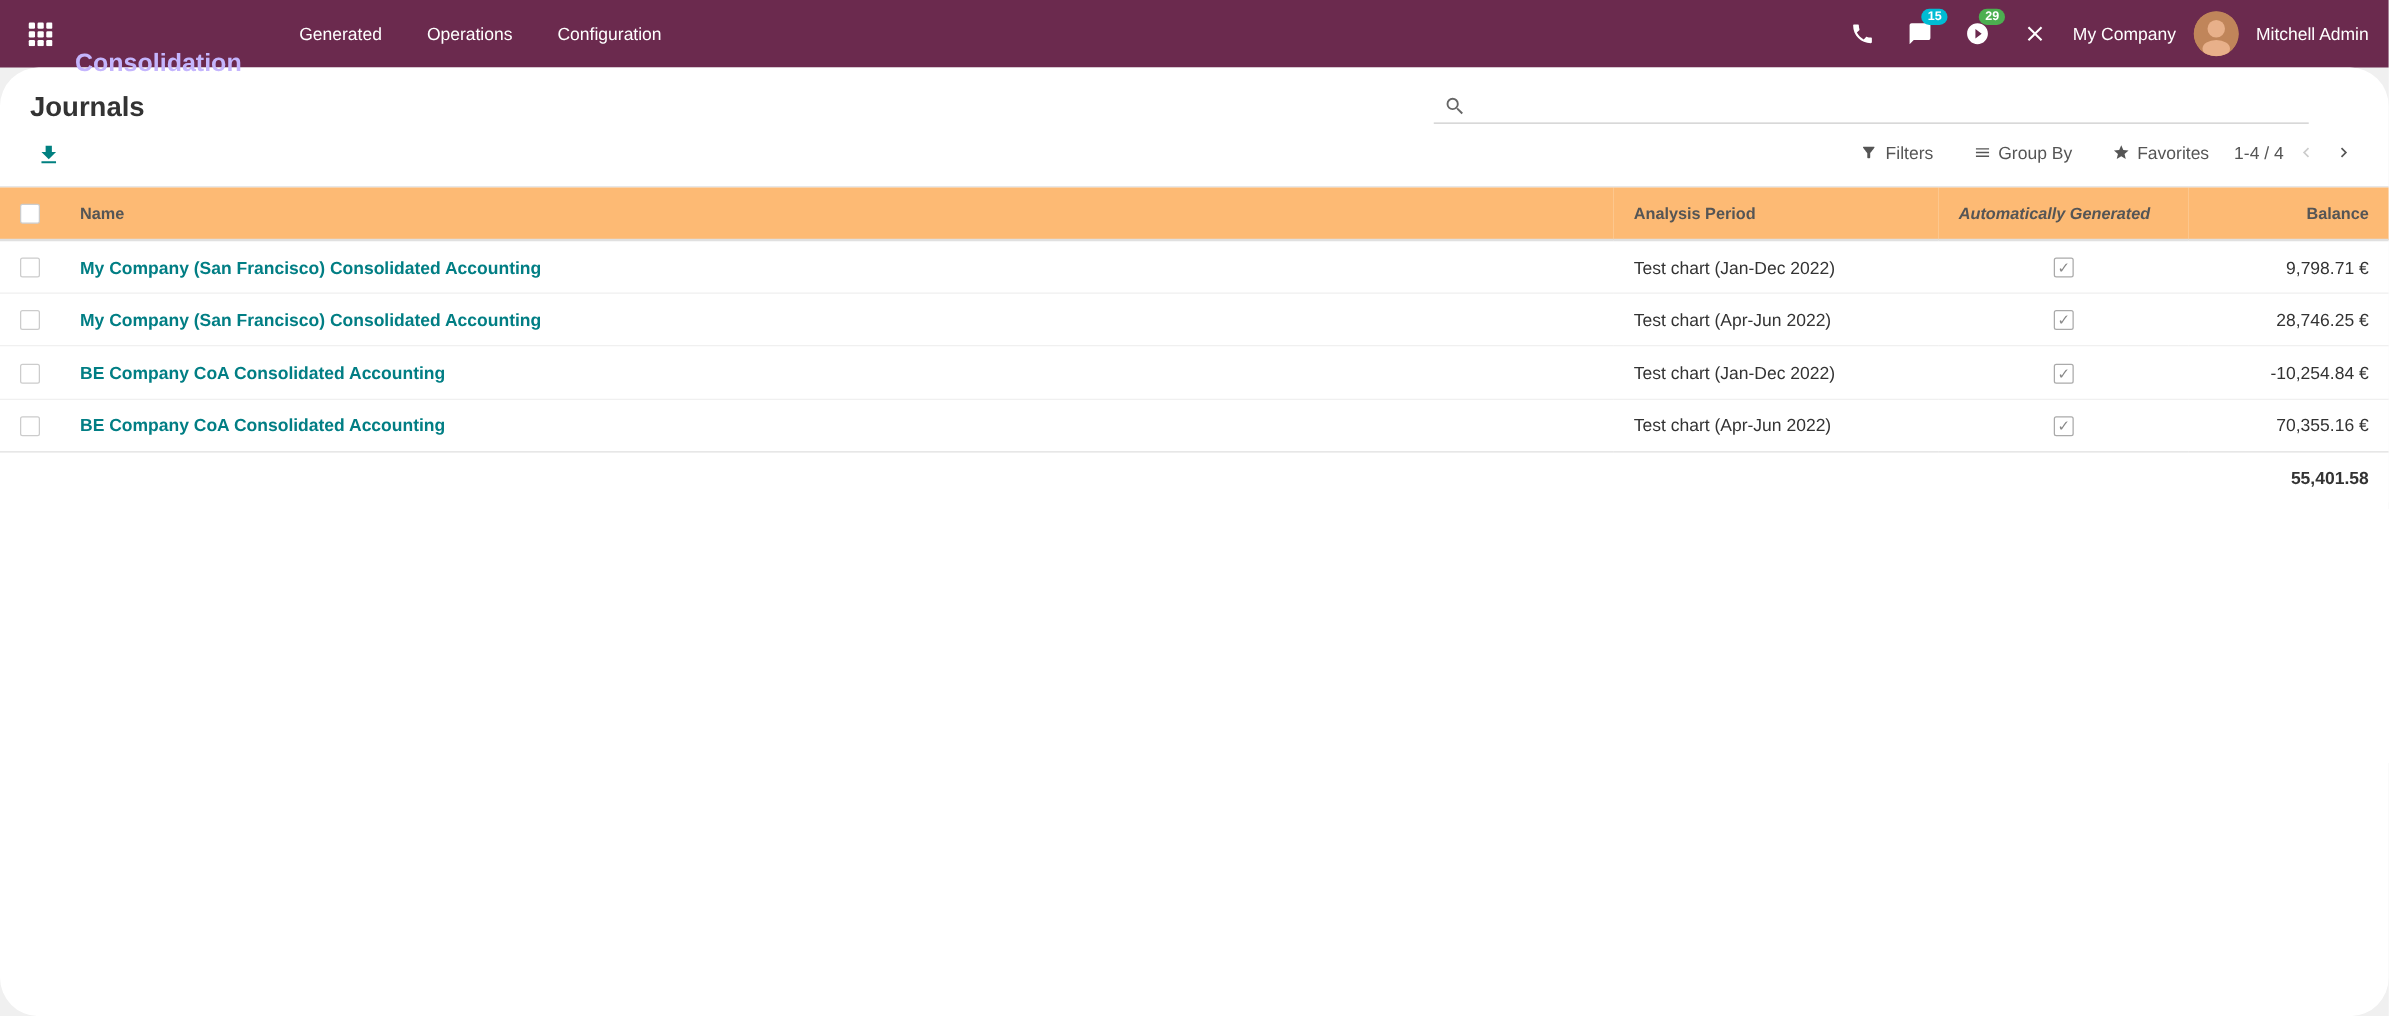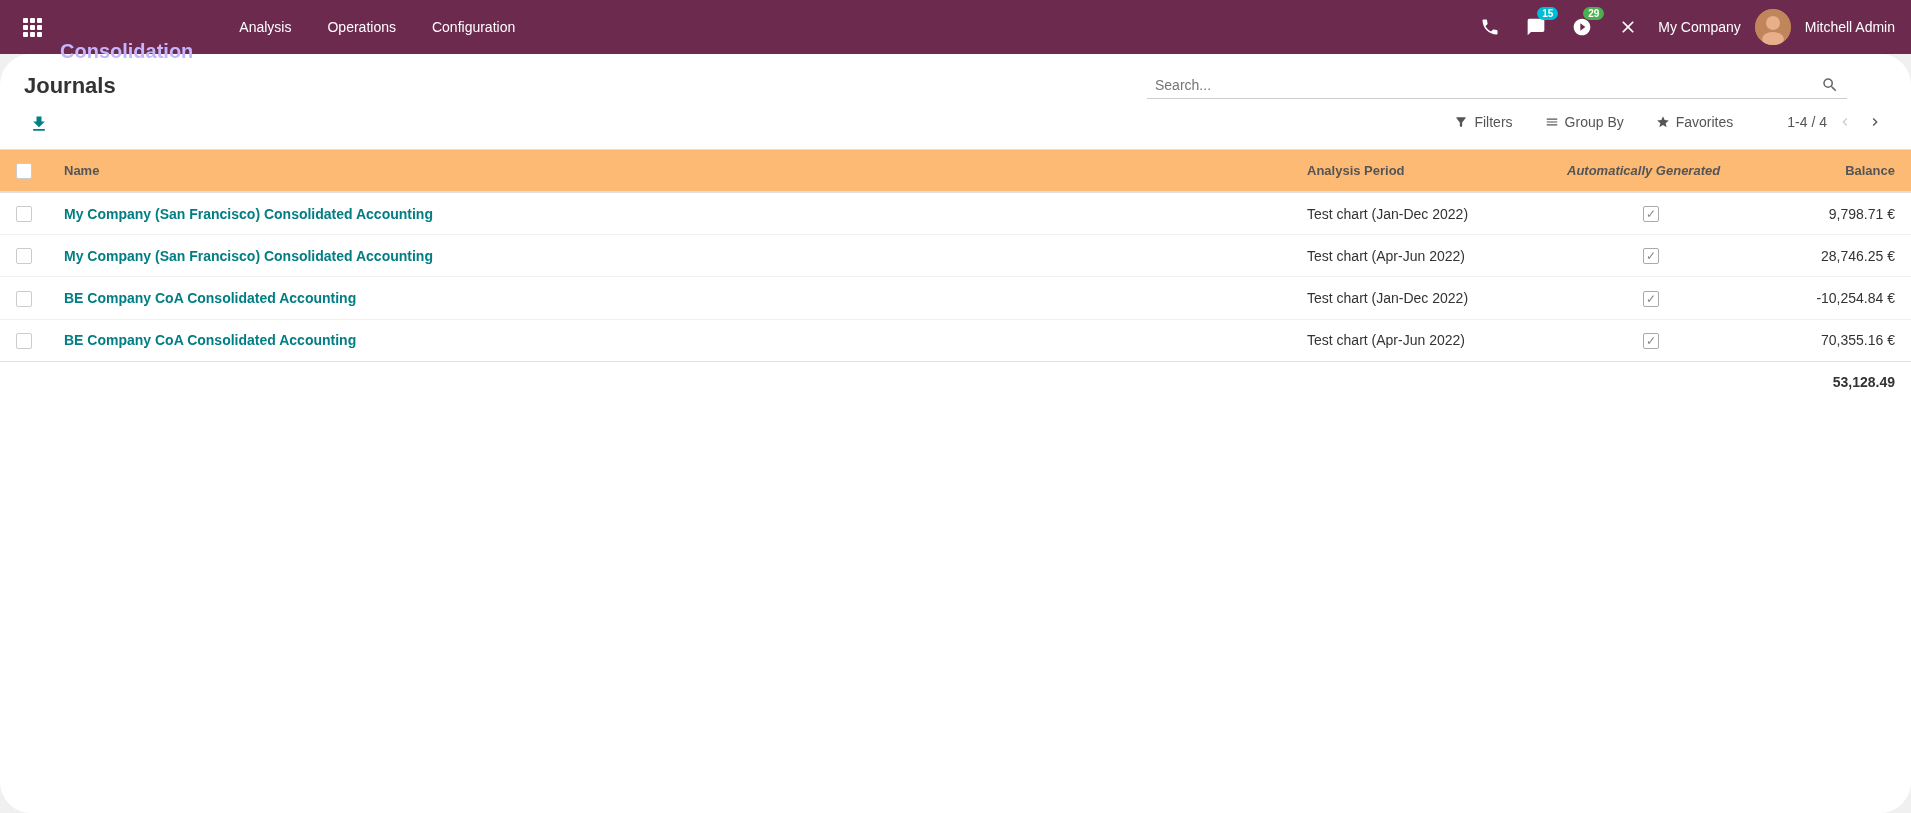--- a/index.html
+++ b/index.html
@@ -99,21 +99,21 @@
     .toolbar-btn {
       display: flex; align-items: center; gap: 6px;
       padding: 5px 12px; border-radius: 4px; cursor: pointer;
       color: #555; font-size: 14px; border: none; background: transparent;
     }
     .download-btn {
       color: #008080; cursor: pointer; padding: 5px;
       display: flex; align-items: center;
     }
     .pagination {
-      display: flex; align-items: center; gap: 6px; color: #555; font-size: 14px; margin-left: 34px;
+      display: flex; align-items: center; gap: 6px; color: #555; font-size: 14px;
     }
     .pagination-arrow {
       cursor: pointer; color: #555; width: 24px; height: 24px;
       display: flex; align-items: center; justify-content: center;
       border-radius: 4px;
     }
     .pagination-arrow.disabled { color: #ccc; cursor: default; }
 
     
     .table-wrap { padding: 0; }
@@ -176,21 +176,21 @@
       <rect x="1" y="8" width="5" height="5" rx="1"></rect>
       <rect x="8" y="8" width="5" height="5" rx="1"></rect>
       <rect x="15" y="8" width="5" height="5" rx="1"></rect>
       <rect x="1" y="15" width="5" height="5" rx="1"></rect>
       <rect x="8" y="15" width="5" height="5" rx="1"></rect>
       <rect x="15" y="15" width="5" height="5" rx="1"></rect>
     </svg>
   </div>
   <div class="topnav-app-title">Consolidation</div>
   <div class="topnav-menu">
-    <div class="topnav-menu-item">Analysis</div>
+    <div class="topnav-menu-item">Generated</div>
     <div class="topnav-menu-item">Operations</div>
     <div class="topnav-menu-item">Configuration</div>
   </div>
   <div class="topnav-right">
 
     <div class="topnav-icon-btn">
       <svg width="20" height="20" viewBox="0 0 24 24" fill="white">
         <path d="M6.6 10.8c1.4 2.8 3.8 5.1 6.6 6.6l2.2-2.2c.3-.3.7-.4 1-.2 1.1.4 2.3.6 3.6.6.6 0 1 .4 1 1V20c0 .6-.4 1-1 1-9.4 0-17-7.6-17-17 0-.6.4-1 1-1h3.5c.6 0 1 .4 1 1 0 1.3.2 2.5.6 3.6.1.3 0 .7-.2 1L6.6 10.8z"></path>
       </svg>
     </div>
@@ -224,21 +224,20 @@
     </div>
     <div class="topnav-user">Mitchell Admin</div>
   </div>
 </nav>
 
 <div class="main-content">
 
   <div class="page-header">
     <div class="page-title">Journals</div>
     <div class="search-bar">
-      <input class="search-input" type="text" placeholder="Search..." style="">
       <div class="search-icon-btn">
         <svg width="18" height="18" viewBox="0 0 24 24" fill="#666">
           <path d="M15.5 14h-.79l-.28-.27A6.471 6.471 0 0 0 16 9.5 6.5 6.5 0 1 0 9.5 16c1.61 0 3.09-.59 4.23-1.57l.27.28v.79l5 4.99L20.49 19l-4.99-5zm-6 0C7.01 14 5 11.99 5 9.5S7.01 5 9.5 5 14 7.01 14 9.5 11.99 14 9.5 14z"></path>
         </svg>
       </div>
     </div>
   </div>
 
   <div class="toolbar">
     <div class="toolbar-left">
@@ -330,19 +329,19 @@
             <td>Test chart (Apr-Jun 2022)</td>
             <td class="col-auto"><span class="check-box-checked">
                 <span class="check-icon">✓</span>
               </span></td>
             <td class="col-balance">70,355.16 €</td>
           </tr>
         </tbody>
       <tfoot>
         <tr class="total-row">
           <td colspan="4" style="text-align:right; font-weight:700; color:#333;"></td>
-          <td>53,128.49</td>
+          <td>55,401.58</td>
         </tr>
       </tfoot>
     </table>
   </div>
 
 </div>
 
 </body></html>

